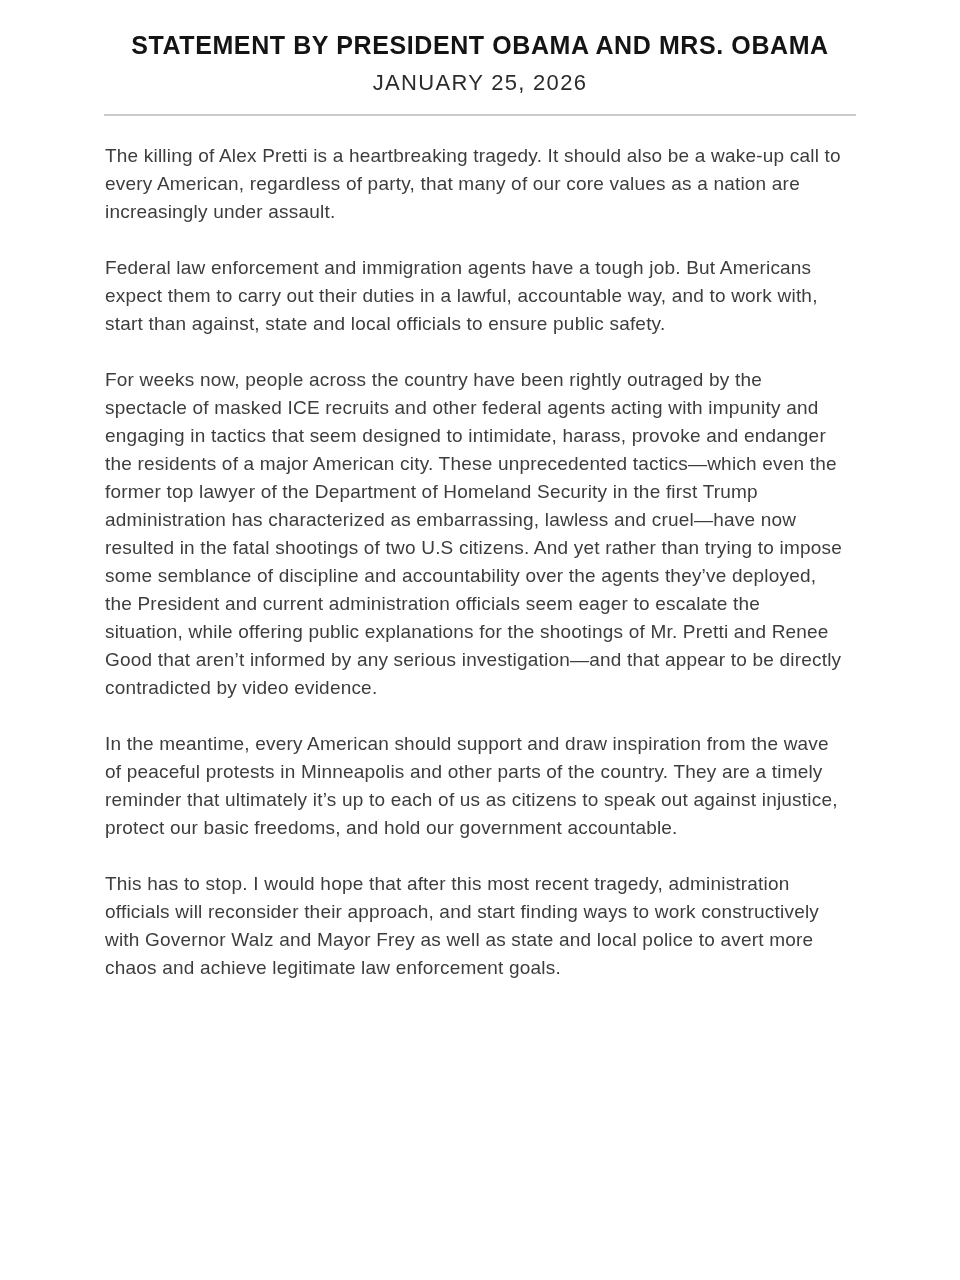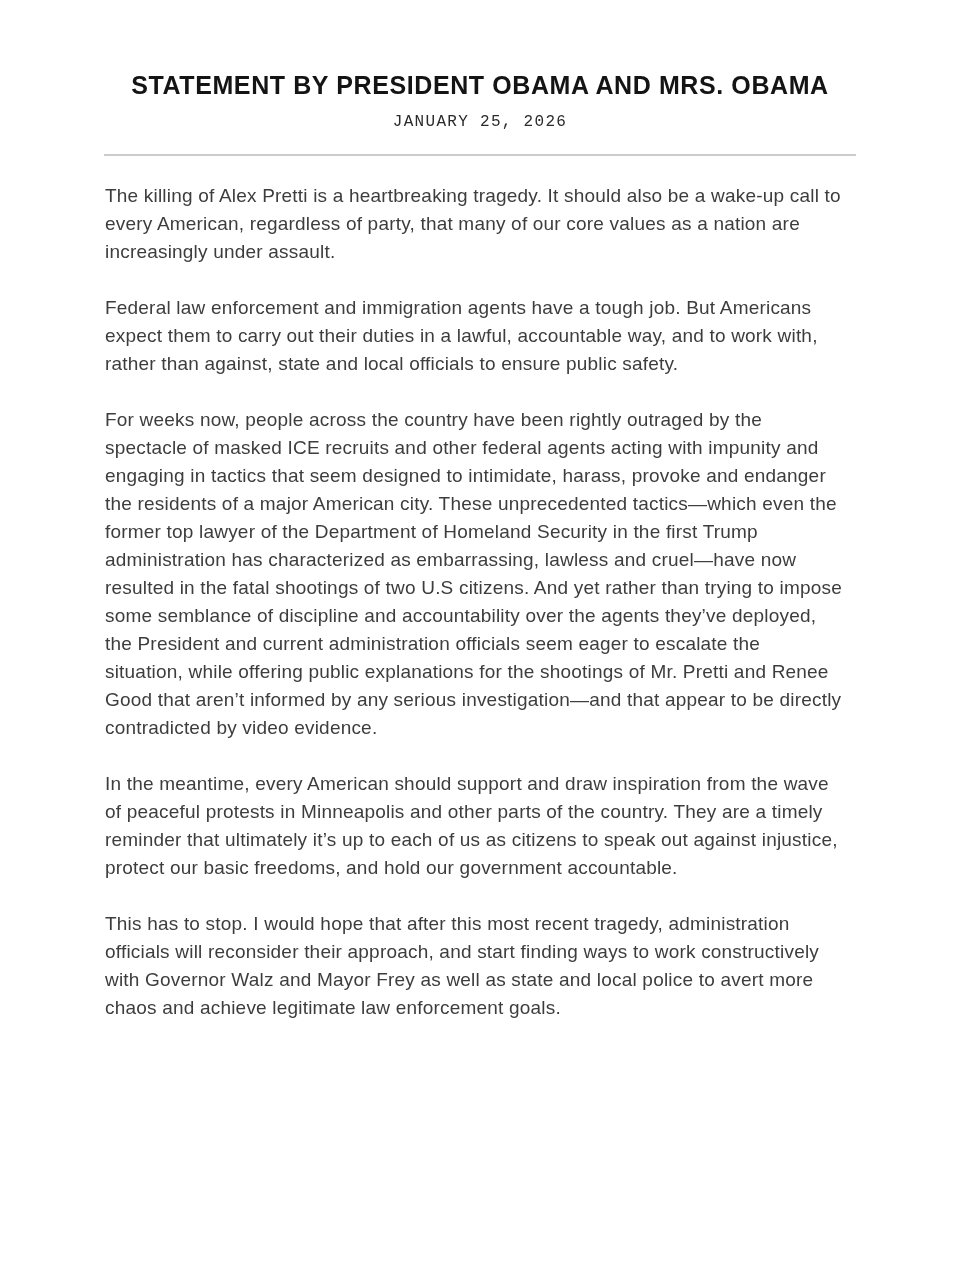--- a/index.html
+++ b/index.html
@@ -11,41 +11,40 @@
     width: 960px;
     height: 1280px;
     font-family: "Liberation Sans", sans-serif;
     -webkit-font-smoothing: antialiased;
   }
   .page {
     width: 960px;
     height: 1216px;
     background: #ffffff;
     box-sizing: border-box;
-    padding-top: 70px;
+    padding-top: 30px;
     overflow: hidden;
   }
   .doc-title {
     margin: 0;
     text-align: center;
     font-size: 25px;
     font-weight: 700;
     letter-spacing: 0.6px;
     color: #141414;
     line-height: 30px;
   }
   .doc-date {
     margin-top: 13px;
     text-align: center;
-    font-size: 16px;
+    font-size: 22px;
     font-weight: 400;
     letter-spacing: 1.3px;
     color: #2b2b2b;
     line-height: 19px;
-    font-family: Liberation Mono, monospace;
   }
   .divider {
     display: block;
     width: 752px;
     margin: 22px auto 0 auto;
     border: none;
     border-top: 2px solid #cbcbcb;
     height: 0;
   }
   .body-text {
@@ -66,18 +65,18 @@
 <div class="page">
   <header>
     <h1 class="doc-title">STATEMENT BY PRESIDENT OBAMA AND MRS. OBAMA</h1>
     <div class="doc-date">JANUARY 25, 2026</div>
   </header>
 
   <hr class="divider">
 
   <main class="body-text">
     <p>The killing of Alex Pretti is a heartbreaking tragedy. It should also be a wake-up call to every American, regardless of party, that many of our core values as a nation are increasingly under assault.</p>
-    <p>Federal law enforcement and immigration agents have a tough job. But Americans expect them to carry out their duties in a lawful, accountable way, and to work with, rather than against, state and local officials to ensure public safety.</p>
+    <p>Federal law enforcement and immigration agents have a tough job. But Americans expect them to carry out their duties in a lawful, accountable way, and to work with, start than against, state and local officials to ensure public safety.</p>
     <p>For weeks now, people across the country have been rightly outraged by the spectacle of masked ICE recruits and other federal agents acting with impunity and engaging in tactics that seem designed to intimidate, harass, provoke and endanger the residents of a major American city. These unprecedented tactics—which even the former top lawyer of the Department of Homeland Security in the first Trump administration has characterized as embarrassing, lawless and cruel—have now resulted in the fatal shootings of two U.S citizens. And yet rather than trying to impose some semblance of discipline and accountability over the agents they’ve deployed, the President and current administration officials seem eager to escalate the situation, while offering public explanations for the shootings of Mr. Pretti and Renee Good that aren’t informed by any serious investigation—and that appear to be directly contradicted by video evidence.</p>
     <p>In the meantime, every American should support and draw inspiration from the wave of peaceful protests in Minneapolis and other parts of the country. They are a timely reminder that ultimately it’s up to each of us as citizens to speak out against injustice, protect our basic freedoms, and hold our government accountable.</p>
     <p>This has to stop. I would hope that after this most recent tragedy, administration officials will reconsider their approach, and start finding ways to work constructively with Governor Walz and Mayor Frey as well as state and local police to avert more chaos and achieve legitimate law enforcement goals.</p>
   </main>
 </div>
 
 </body></html>

